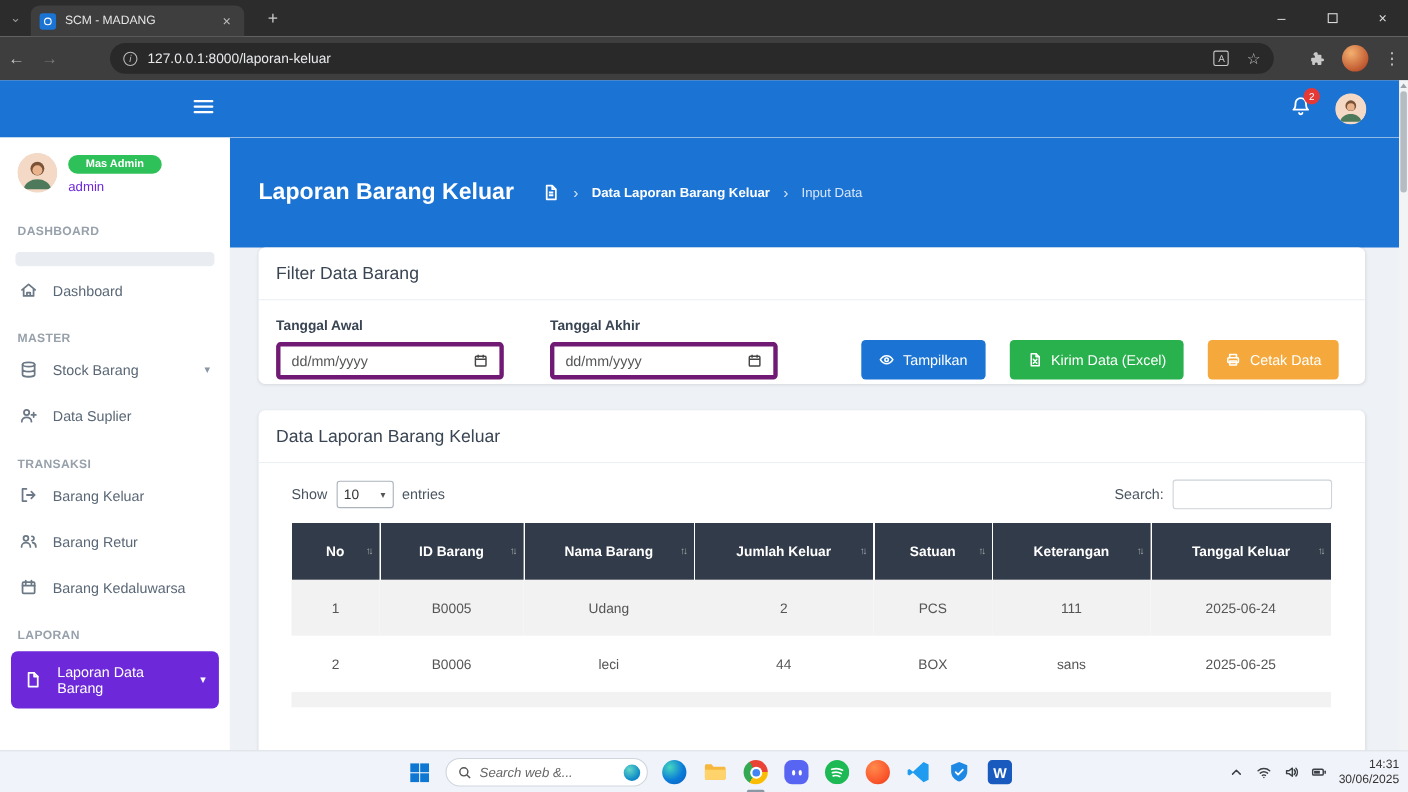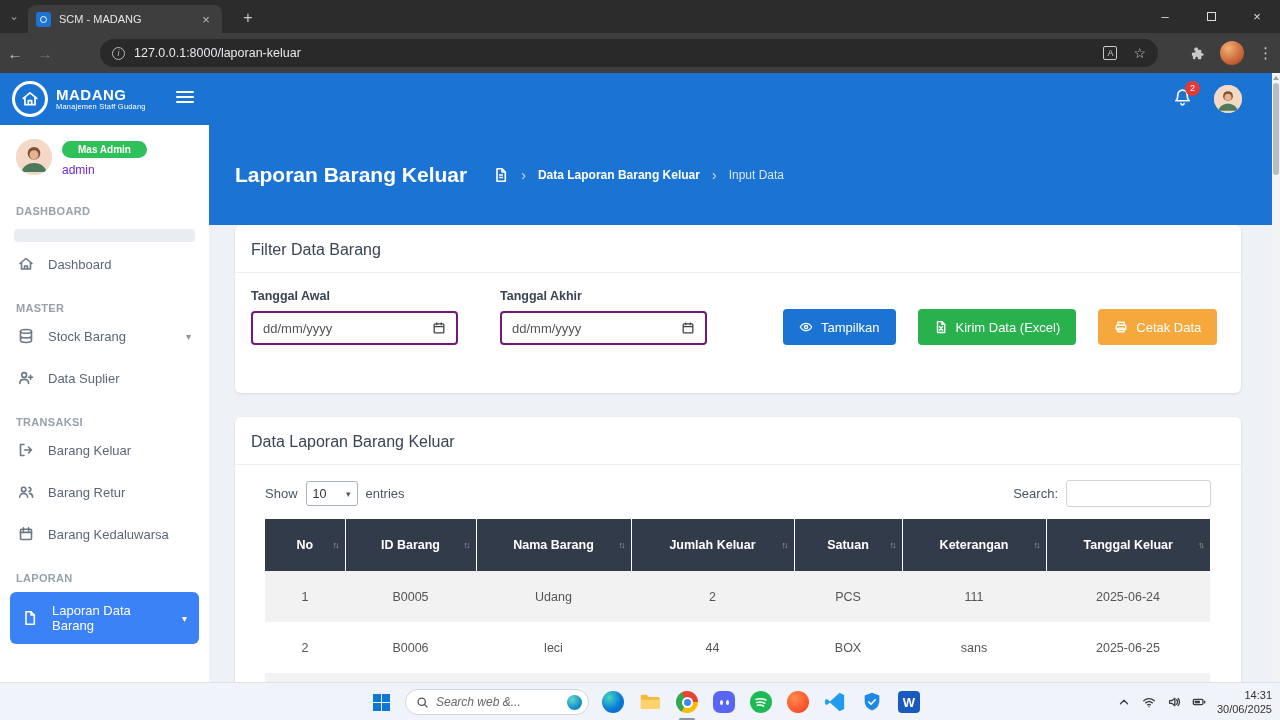--- a/index.html
+++ b/index.html
@@ -52,41 +52,41 @@
   .user-block { display:flex; gap:10px; padding:14px 16px 10px; align-items:flex-start; }
   .user-avatar { width:36px; height:36px; border-radius:50%; overflow:hidden; background:#f3d9c6; flex:none; }
   .user-meta { display:flex; flex-direction:column; gap:5px; padding-top:2px; }
   .user-pill { background:#2fc159; color:#fff; font-size:10px; font-weight:bold; padding:3px 16px; border-radius:10px; align-self:flex-start; }
   .user-name { font-size:12px; color:#6d28d9; }
   .sec-label { margin:18px 16px 0; font-size:11px; font-weight:bold; color:#97a1ab; letter-spacing:.3px; }
   .divider-bar { height:13px; background:#e9edf1; border-radius:4px; margin:12px 14px 0; }
   .side-item { display:flex; align-items:center; gap:14px; padding:12px 18px; color:#5a6776; font-size:13px; margin-top:2px; }
   .side-item svg { width:16px; height:16px; stroke:#6b7885; fill:none; stroke-width:1.6; stroke-linecap:round; stroke-linejoin:round; flex:none; }
   .side-caret { margin-left:auto; color:#8a96a3; font-size:10px; }
-  .side-item.active { margin:8px 10px 0; background:#3b82f6; color:#fff; border-radius:6px; padding:11px 12px; }
+  .side-item.active { margin:8px 10px 0; background:#6d28d9; color:#fff; border-radius:6px; padding:11px 12px; }
   .side-item.active svg { stroke:#fff; }
   .side-item.active .side-caret { color:#fff; }
 
   
   .content { position:absolute; left:209px; top:125px; right:8px; bottom:38px; background:#eef1f5; overflow:hidden; }
   .hero { height:100px; background:#1b74d4; display:flex; align-items:center; padding:0 26px; }
   .page-title { color:#fff; font-size:21px; font-weight:bold; }
   .breadcrumb { display:flex; align-items:center; gap:12px; margin-left:26px; font-size:12px; }
   .bc-doc svg { width:16px; height:16px; stroke:#fff; fill:none; stroke-width:1.6; stroke-linejoin:round; display:block; }
   .bc-sep { color:#cfe0f5; font-size:14px; }
   .bc-link { color:#fff; font-weight:bold; }
   .bc-current { color:#d9e6f9; }
 
   .card { background:#fff; border-radius:6px; box-shadow:0 1px 3px rgba(0,0,0,.1); margin:0 31px 0 26px; }
   .card-header { padding:16px 16px 13px; font-size:16px; color:#3a4553; border-bottom:1px solid #edf0f3; }
-  .filter-card { height:168px; overflow:hidden; }
+  .filter-card { height:124px; overflow:hidden; }
   .filter-body { display:flex; align-items:flex-end; padding:16px 16px 0; }
   .field { width:207px; margin-right:42px; }
   .field-label { font-size:12.5px; font-weight:bold; color:#3a4553; margin-bottom:8px; }
-  .date-input { height:34px; border:2px solid #701a75; border-radius:4px; display:flex; align-items:center; justify-content:space-between; padding:0 10px; color:#555; font-size:13px; background:#fff; }
+  .date-input { height:34px; border:4px solid #701a75; border-radius:4px; display:flex; align-items:center; justify-content:space-between; padding:0 10px; color:#555; font-size:13px; background:#fff; }
   .date-input svg { width:14px; height:14px; stroke:#444; fill:none; stroke-width:1.5; }
   .btn-row { display:flex; gap:22px; margin-left:34px; }
   .btn { height:36px; border:none; border-radius:4px; color:#fff; font-size:13px; display:inline-flex; align-items:center; gap:8px; padding:0 16px; font-family:"Liberation Sans", sans-serif; }
   .btn svg { width:14px; height:14px; stroke:#fff; fill:none; stroke-width:1.6; stroke-linecap:round; stroke-linejoin:round; }
   .btn-blue { background:#1b74d4; }
   .btn-green { background:#28b14c; }
   .btn-orange { background:#f5a93c; }
 
   .data-card { margin-top:24px; height:420px; overflow:hidden; }
   .controls-row { display:flex; align-items:center; justify-content:space-between; padding:15px 30px 12px; }
@@ -171,31 +171,20 @@
   </div>
   <div class="tool-right">
     <svg class="puzzle-ic" viewBox="0 0 16 16">
         <path d="M6 1.5c.8 0 1.4.6 1.4 1.4V4H10a1 1 0 0 1 1 1v2.6h1.1c.8 0 1.4.6 1.4 1.4s-.6 1.4-1.4 1.4H11V13a1 1 0 0 1-1 1H7.4v-1.1c0-.8-.6-1.4-1.4-1.4s-1.4.6-1.4 1.4V14H3a1 1 0 0 1-1-1v-2.6H1V8a1 1 0 0 1 1-1h2.6V4.9c-.8 0-1.4-.6-1.4-1.4S4.4 1.5 5.2 1.5z" fill="#c9c9c9"></path>
       </svg>
     <span class="profile-avatar"></span>
     <span class="dots-ic">⋮</span>
   </div>
 
   <div class="topnav">
-    <div style="display:flex;align-items:center;">
-      <span class="logo-circle">
-        <svg width="18" height="18" viewBox="0 0 16 16">
-            <path d="M2 7.5 8 2.5l6 5M3.5 6.6V13h9V6.6M6.5 13V9.5h3V13" stroke="#fff" fill="none" stroke-width="1.5" stroke-linecap="round" stroke-linejoin="round"></path>
-          </svg>
-      </span>
-      <span class="brand">
-        <div class="brand-name">MADANG</div>
-        <div class="brand-sub">Manajemen Staff Gudang</div>
-      </span>
-    </div>
     <span class="hamburger">
         <span></span>
         <span></span>
         <span></span>
       </span>
     <div class="topnav-right">
       <span class="bell-wrap">
         <svg width="19" height="19" viewBox="0 0 16 16">
             <path d="M8 1.8a4 4 0 0 0-4 4c0 3.8-1.6 4.9-1.6 4.9h11.2S12 9.6 12 5.8a4 4 0 0 0-4-4zM6.7 13.2a1.35 1.35 0 0 0 2.6 0" stroke="#fff" fill="none" stroke-width="1.4" stroke-linecap="round" stroke-linejoin="round"></path>
           </svg>

